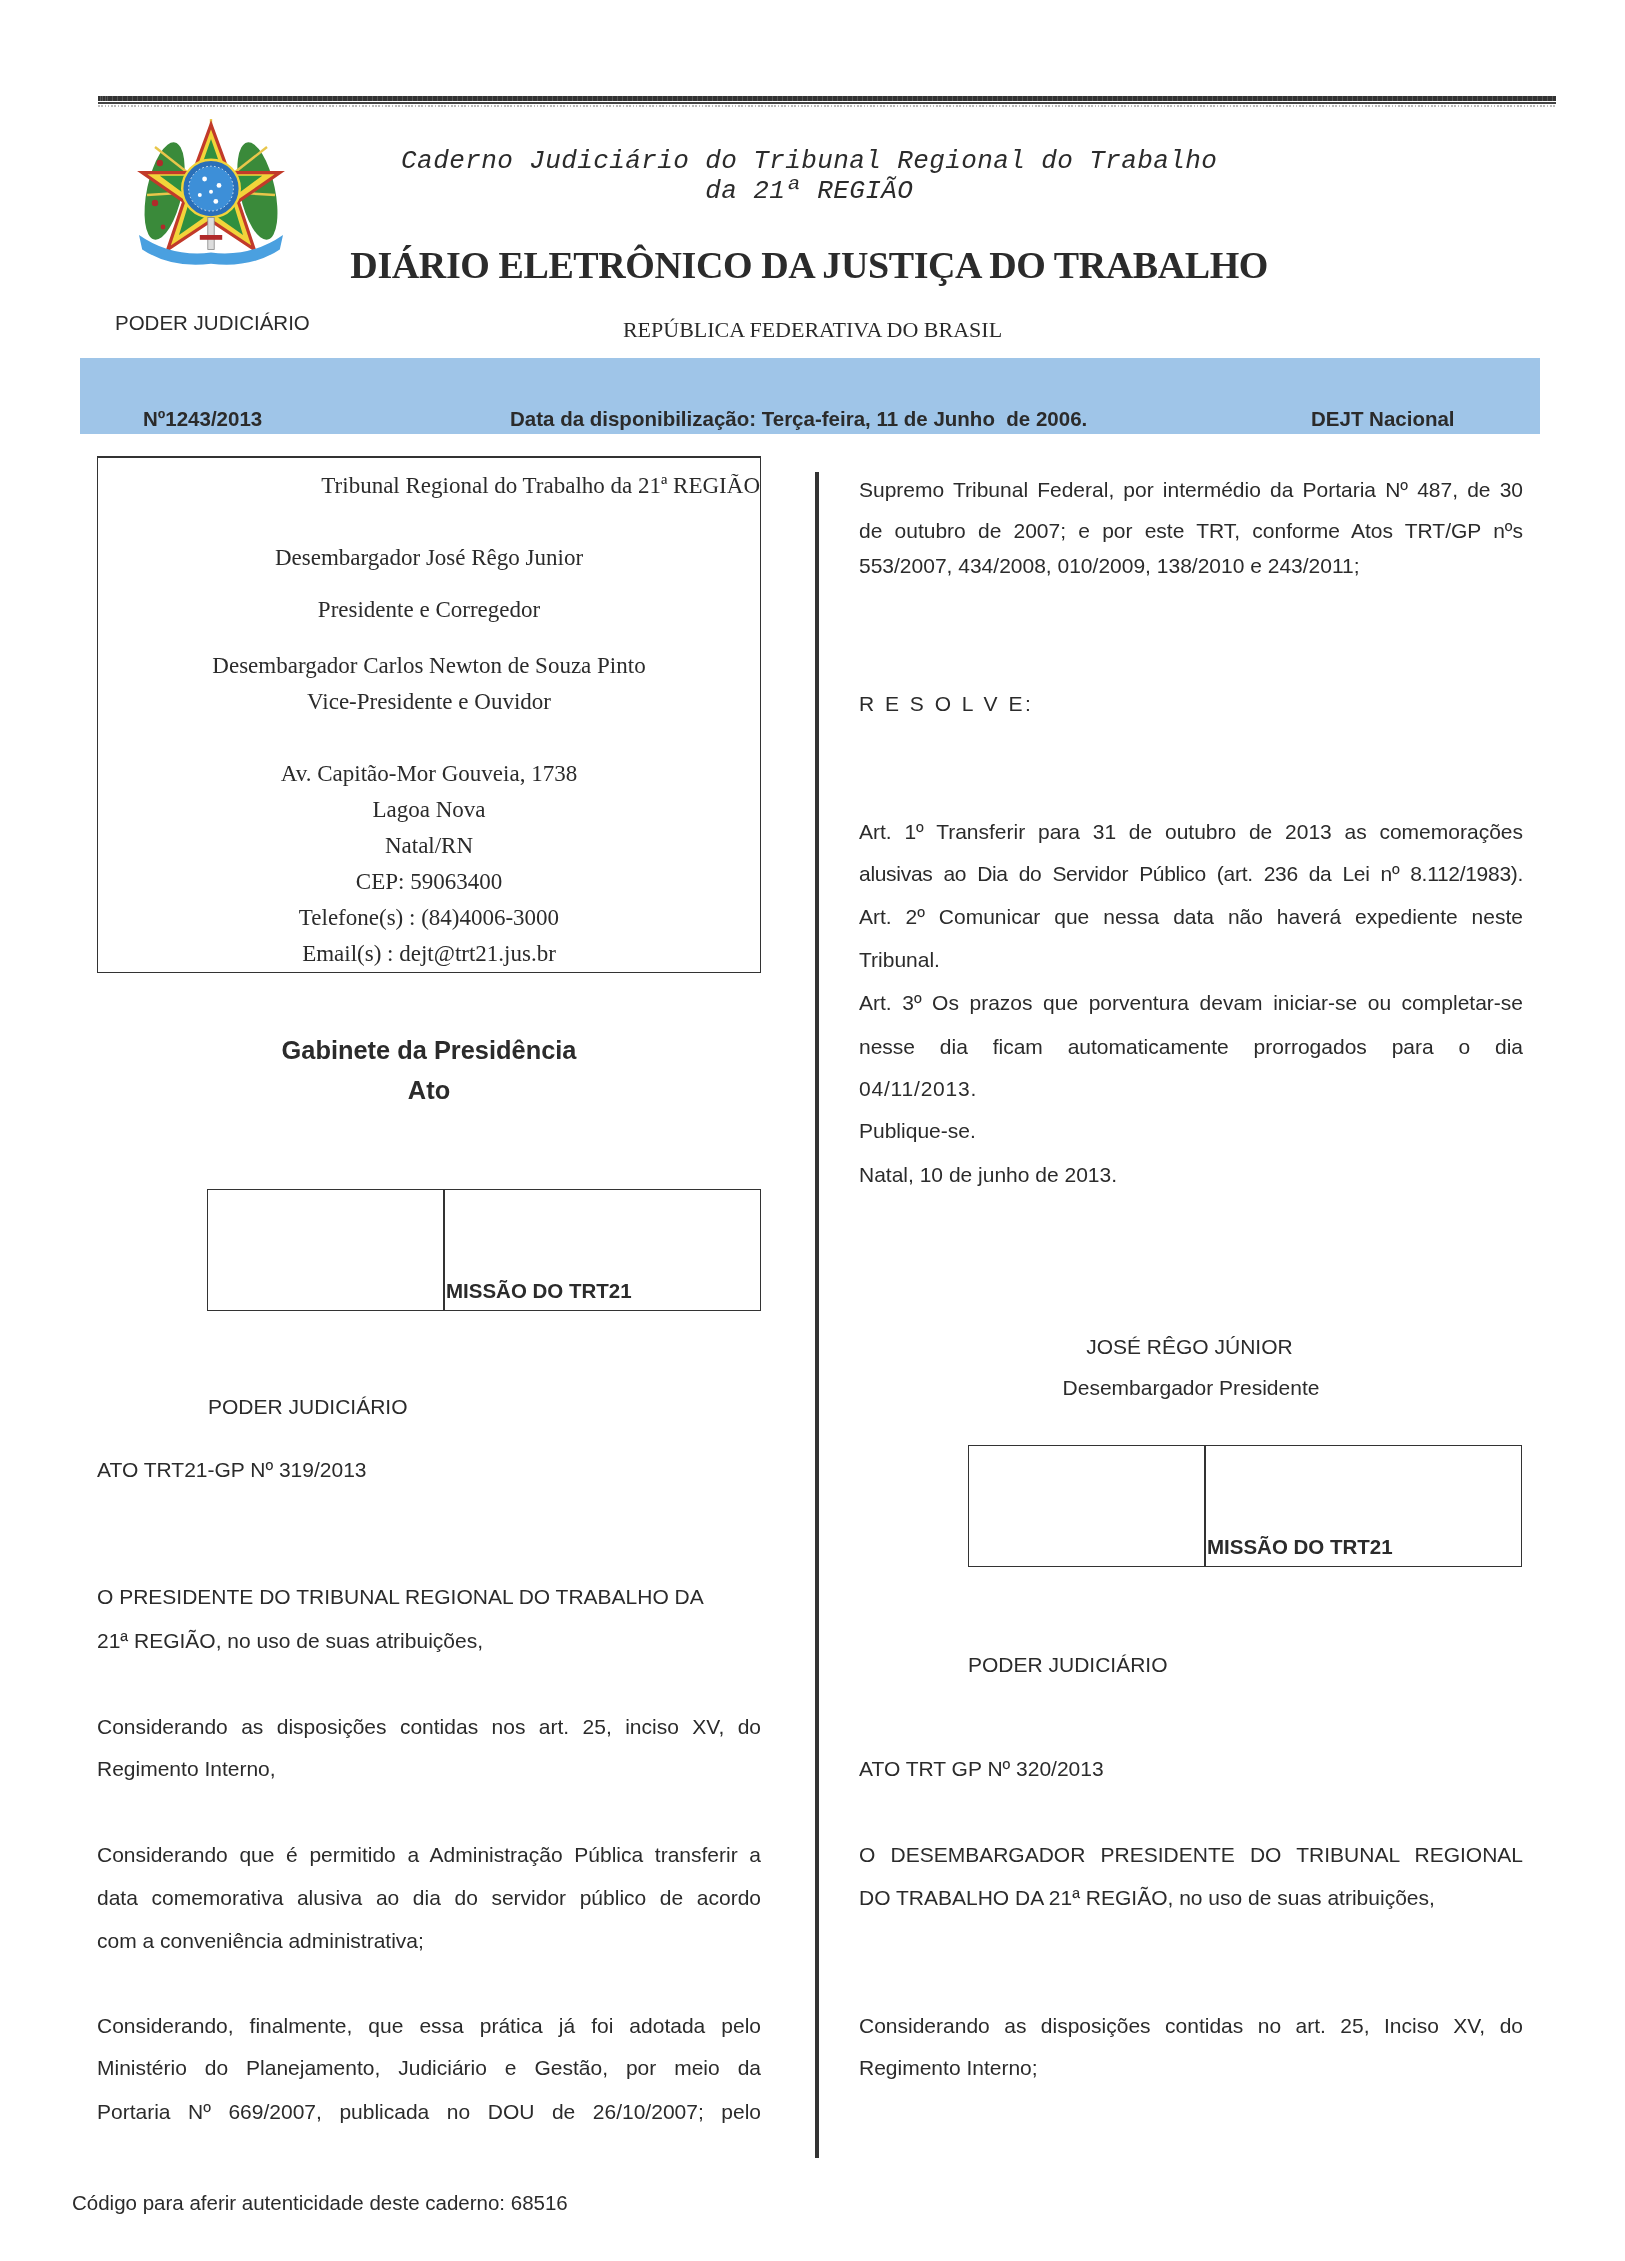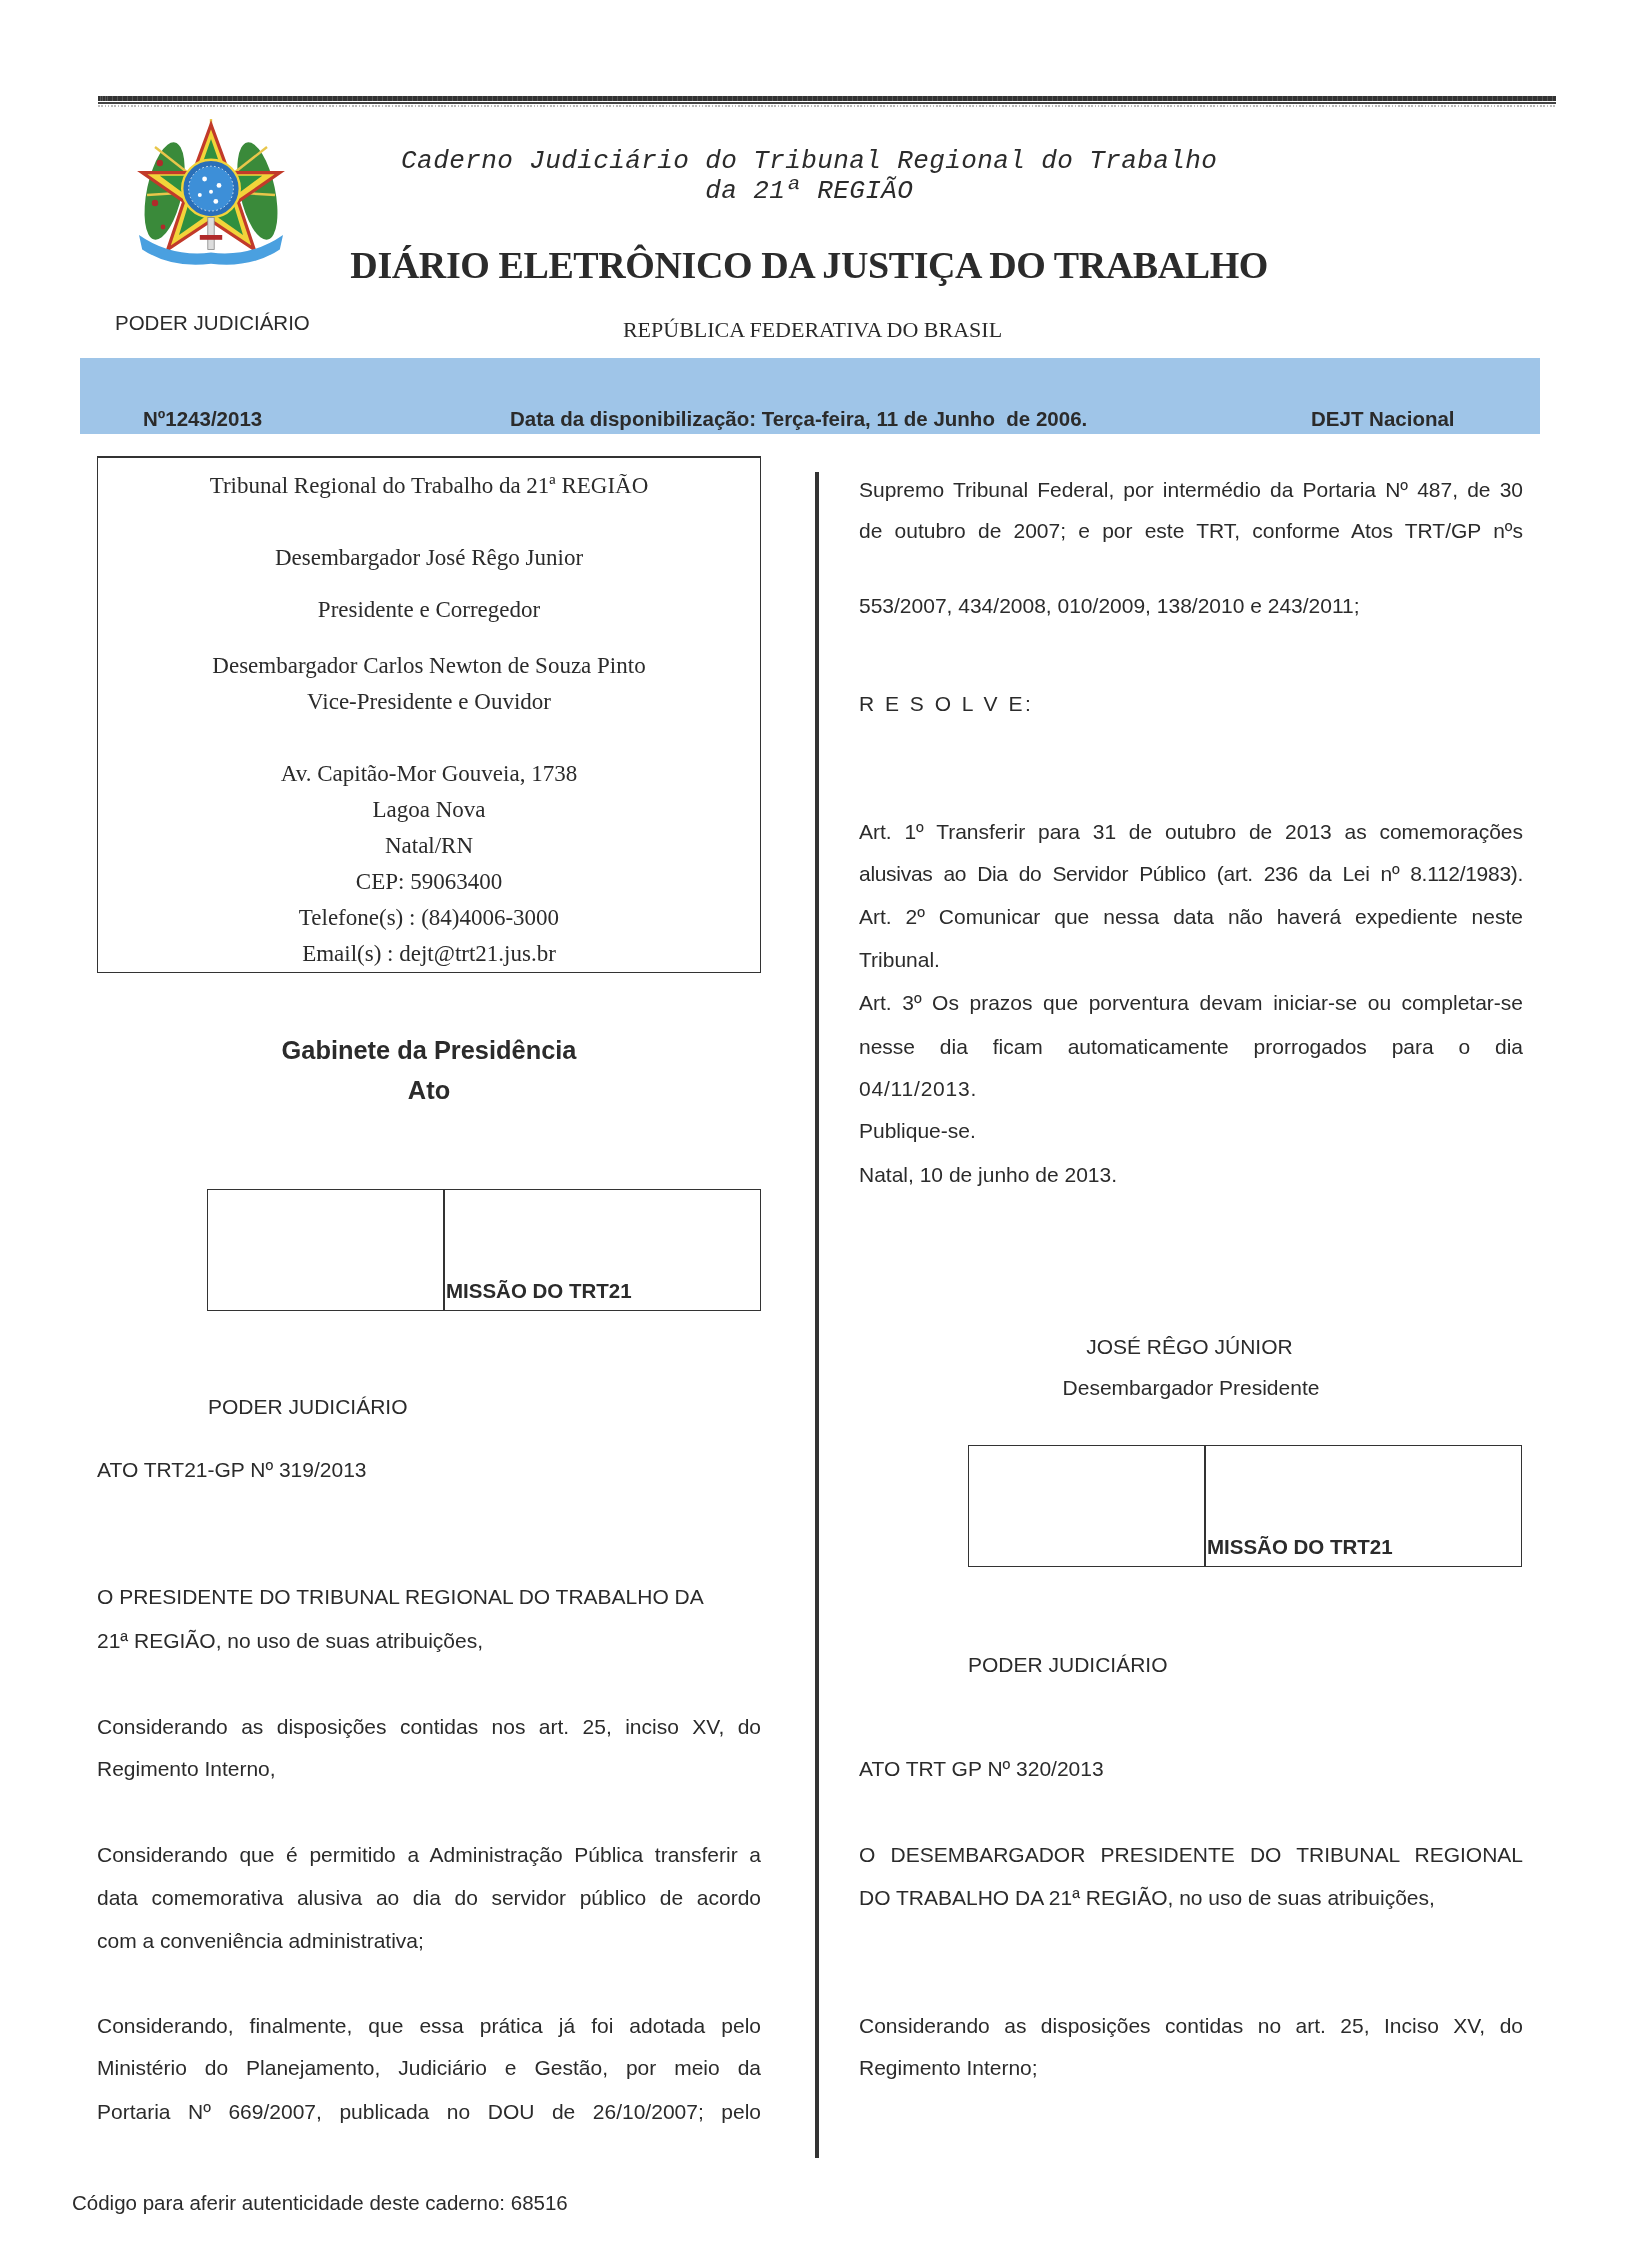--- a/index.html
+++ b/index.html
@@ -92,21 +92,21 @@
 <div class="abs serif diario">DIÁRIO ELETRÔNICO DA JUSTIÇA DO TRABALHO</div>
 <div class="abs sans poder-head">PODER JUDICIÁRIO</div>
 <div class="abs serif republica">REPÚBLICA FEDERATIVA DO BRASIL</div>
 
 <div class="bluebar"></div>
 <div class="abs sans bar-text" style="left:143px;">Nº1243/2013</div>
 <div class="abs sans bar-text" style="left:510px; white-space:pre;">Data da disponibilização: Terça-feira, 11 de Junho  de 2006.</div>
 <div class="abs sans bar-text" style="left:1311px;">DEJT Nacional</div>
 
 <div class="infobox serif">
-  <div class="line" style="top:14.7px;">Tribunal Regional do Trabalho da 21ª REGIÃO</div>
+  <div class="line" style="top:14.7px;text-align:right;">Tribunal Regional do Trabalho da 21ª REGIÃO</div>
   <div class="line" style="top:87px;">Desembargador José Rêgo Junior</div>
   <div class="line" style="top:139px;">Presidente e Corregedor</div>
   <div class="line" style="top:195px;">Desembargador Carlos Newton de Souza Pinto</div>
   <div class="line" style="top:231px;">Vice-Presidente e Ouvidor</div>
   <div class="line" style="top:303px;">Av. Capitão-Mor Gouveia, 1738</div>
   <div class="line" style="top:339px;">Lagoa Nova</div>
   <div class="line" style="top:375px;">Natal/RN</div>
   <div class="line" style="top:411px;">CEP: 59063400</div>
   <div class="line" style="top:447px;">Telefone(s) : (84)4006-3000</div>
   <div class="line" style="top:483px;">Email(s) : dejt@trt21.jus.br</div>
@@ -136,21 +136,21 @@
 <div class="abs sans body-text" style="left:97px; top:1843px; width:664px; text-align:justify; text-align-last:justify;">Considerando que é permitido a Administração Pública transferir a</div>
 <div class="abs sans body-text" style="left:97px; top:1886px; width:664px; text-align:justify; text-align-last:justify;">data comemorativa alusiva ao dia do servidor público de acordo</div>
 <div class="abs sans body-text" style="left:97px; top:1929px;">com a conveniência administrativa;</div>
 
 <div class="abs sans body-text" style="left:97px; top:2014px; width:664px; text-align:justify; text-align-last:justify;">Considerando, finalmente, que essa prática já foi adotada pelo</div>
 <div class="abs sans body-text" style="left:97px; top:2056px; width:664px; text-align:justify; text-align-last:justify;">Ministério do Planejamento, Judiciário e Gestão, por meio da</div>
 <div class="abs sans body-text" style="left:97px; top:2100px; width:664px; text-align:justify; text-align-last:justify;">Portaria Nº 669/2007, publicada no DOU de 26/10/2007; pelo</div>
 
 <div class="abs sans body-text" style="left:859px; top:478px; width:664px; text-align:justify; text-align-last:justify;">Supremo Tribunal Federal, por intermédio da Portaria Nº 487, de 30</div>
 <div class="abs sans body-text" style="left:859px; top:519px; width:664px; text-align:justify; text-align-last:justify;">de outubro de 2007; e por este TRT, conforme Atos TRT/GP nºs</div>
-<div class="abs sans body-text" style="left:859px; top:594px;">553/2007, 434/2008, 010/2009, 138/2010 e 243/2011;</div>
+<div class="abs sans body-text" style="left:859px; top:554px;">553/2007, 434/2008, 010/2009, 138/2010 e 243/2011;</div>
 
 <div class="abs sans body-text bold" style="left:859px; top:692px; letter-spacing:2.5px;">R E S O L V E:</div>
 
 <div class="abs sans body-text" style="left:859px; top:820px; width:664px; text-align:justify; text-align-last:justify;">Art. 1º Transferir para 31 de outubro de 2013 as comemorações</div>
 <div class="abs sans body-text" style="left:859px; top:862px; width:664px; text-align:justify; text-align-last:justify; letter-spacing:-0.3px;">alusivas ao Dia do Servidor Público (art. 236 da Lei nº 8.112/1983).</div>
 <div class="abs sans body-text" style="left:859px; top:905px; width:664px; text-align:justify; text-align-last:justify;">Art. 2º Comunicar que nessa data não haverá expediente neste</div>
 <div class="abs sans body-text" style="left:859px; top:948px;">Tribunal.</div>
 <div class="abs sans body-text" style="left:859px; top:991px; width:664px; text-align:justify; text-align-last:justify;">Art. 3º Os prazos que porventura devam iniciar-se ou completar-se</div>
 <div class="abs sans body-text" style="left:859px; top:1035px; width:664px; text-align:justify; text-align-last:justify; word-spacing:6.6px;">nesse dia ficam automaticamente prorrogados para o dia</div>
 <div class="abs sans body-text" style="left:859px; top:1077px; letter-spacing:0.8px;">04/11/2013.</div>

